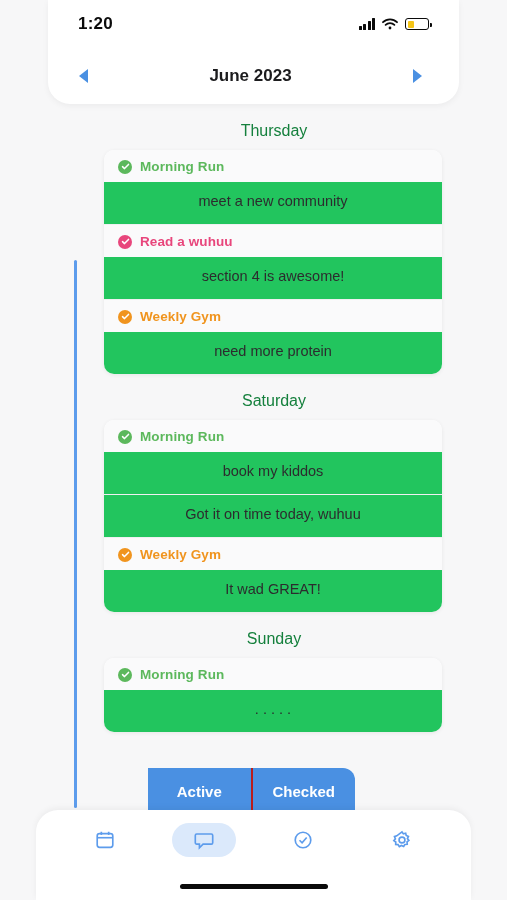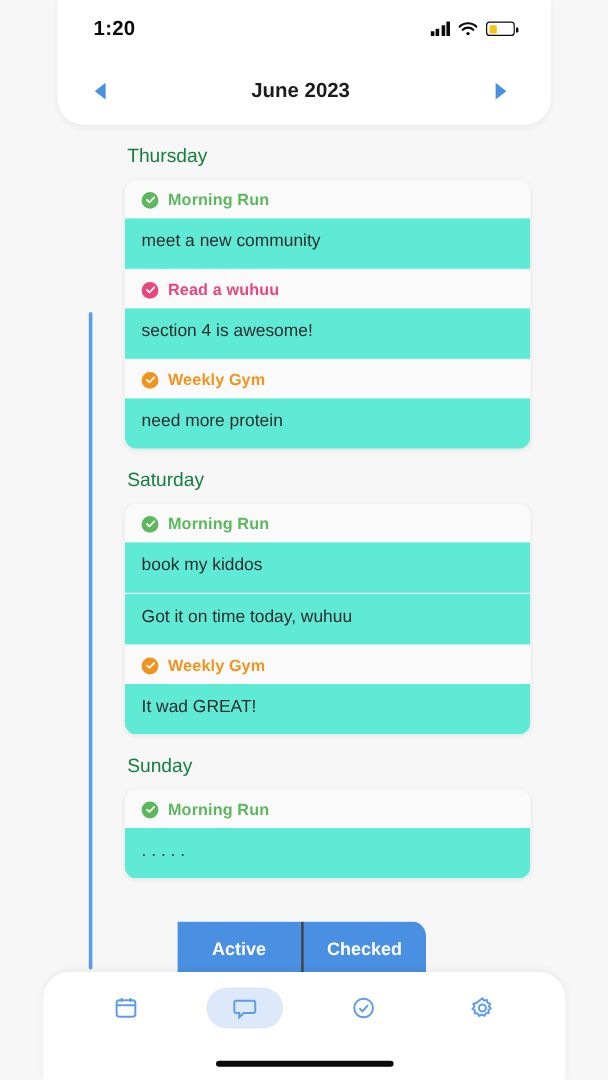--- a/index.html
+++ b/index.html
@@ -7,20 +7,21 @@
     width:507px; height:900px;
     background:#f5f5f7;
     font-family:"Liberation Sans", sans-serif;
     overflow:hidden;
   }
   #phone{
     position:relative;
     width:507px; height:900px;
     background:#f7f7f8;
     overflow:hidden;
+    text-align:center;
   }
 
   
   .frame-top{
     position:absolute; left:48px; top:0; width:411px; height:104px;
     background:#ffffff;
     border-radius:0 0 22px 22px;
     box-shadow:0 2px 6px rgba(0,0,0,.05);
   }
   .frame-bottom{
@@ -95,41 +96,41 @@
     display:flex; align-items:center; gap:8px;
   }
   .chk{
     width:14px; height:14px; border-radius:50%;
     display:flex; align-items:center; justify-content:center;
     flex:0 0 auto;
   }
   .chk svg{ width:9px; height:9px; display:block; }
   .task-label{ font-size:13.5px; font-weight:bold; letter-spacing:.1px; }
   .task-note{
-    background:#5eead4;
+    background:#22c55e;
     padding:11px 14px 15px;
     font-size:14.5px; color:#2c2c2e;
   }
 
   
   .segmented{
     position:absolute; left:128px; top:768px;
     width:227px; height:46px;
     display:flex;
     border-radius:12px 12px 0 0;
     overflow:hidden;
     z-index:35;
     padding-left:20px;
   }
   .seg{
     flex:1; background:#4a90e2; color:#ffffff;
     display:flex; align-items:center; justify-content:center;
     font-size:15px; font-weight:bold; cursor:pointer;
   }
-  .seg + .seg{ border-left:2px solid #404040; }
+  .seg + .seg{ border-left:2px solid #b91c1c; }
 
   
   .navbar{
     position:absolute; left:36px; top:810px; width:435px; height:60px;
     display:flex; align-items:center; justify-content:space-around;
     padding:0 20px;
     z-index:45;
   }
   .nav-item{
     width:64px; height:34px; border-radius:17px;

